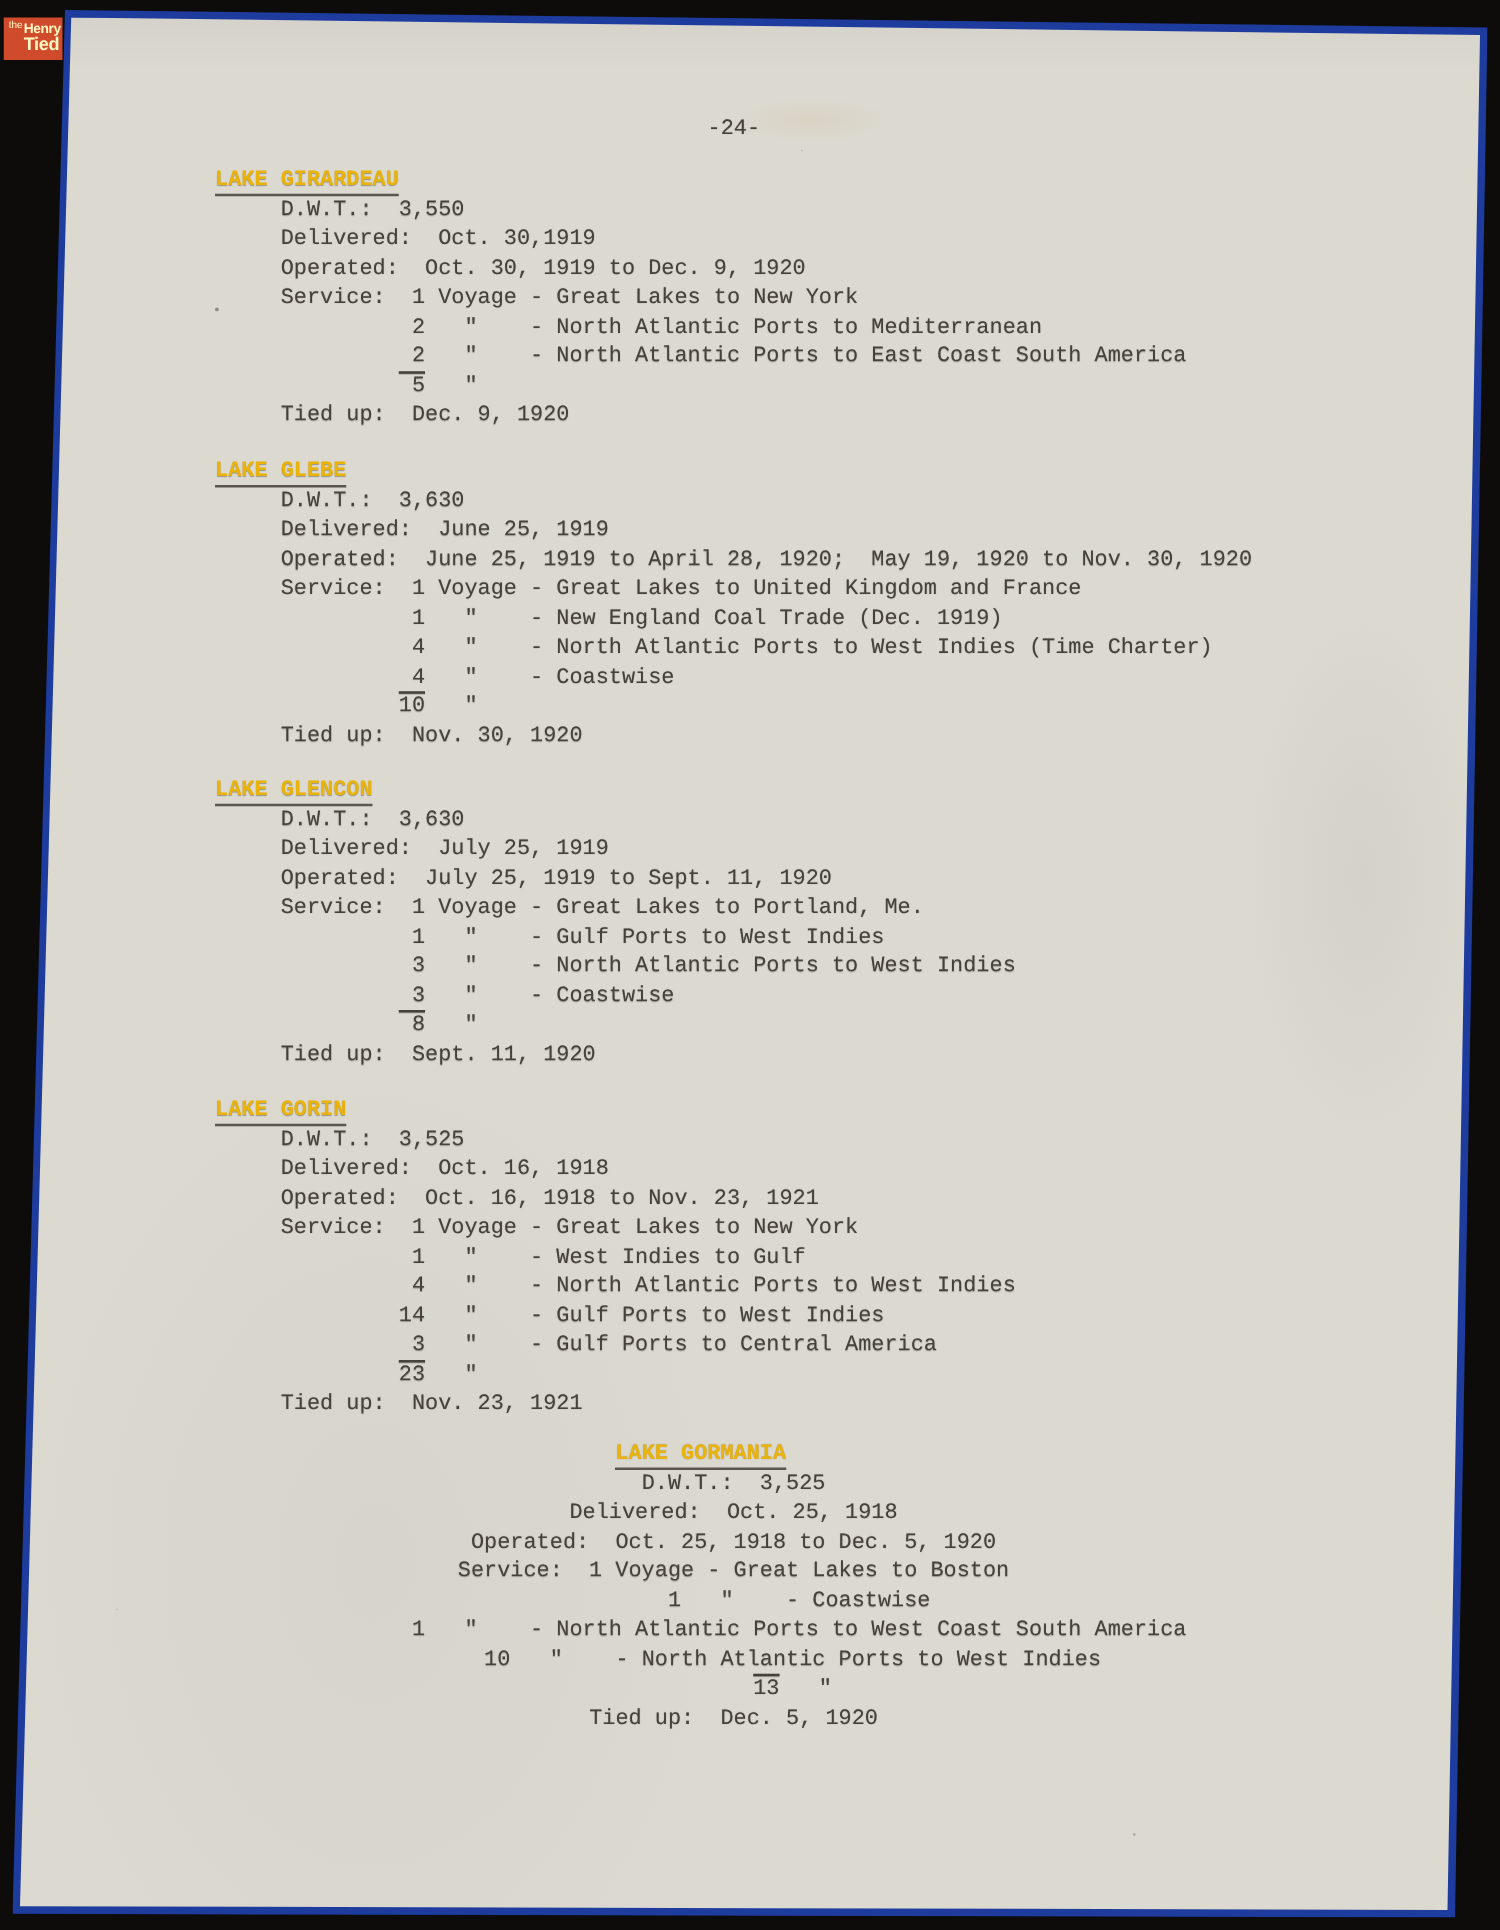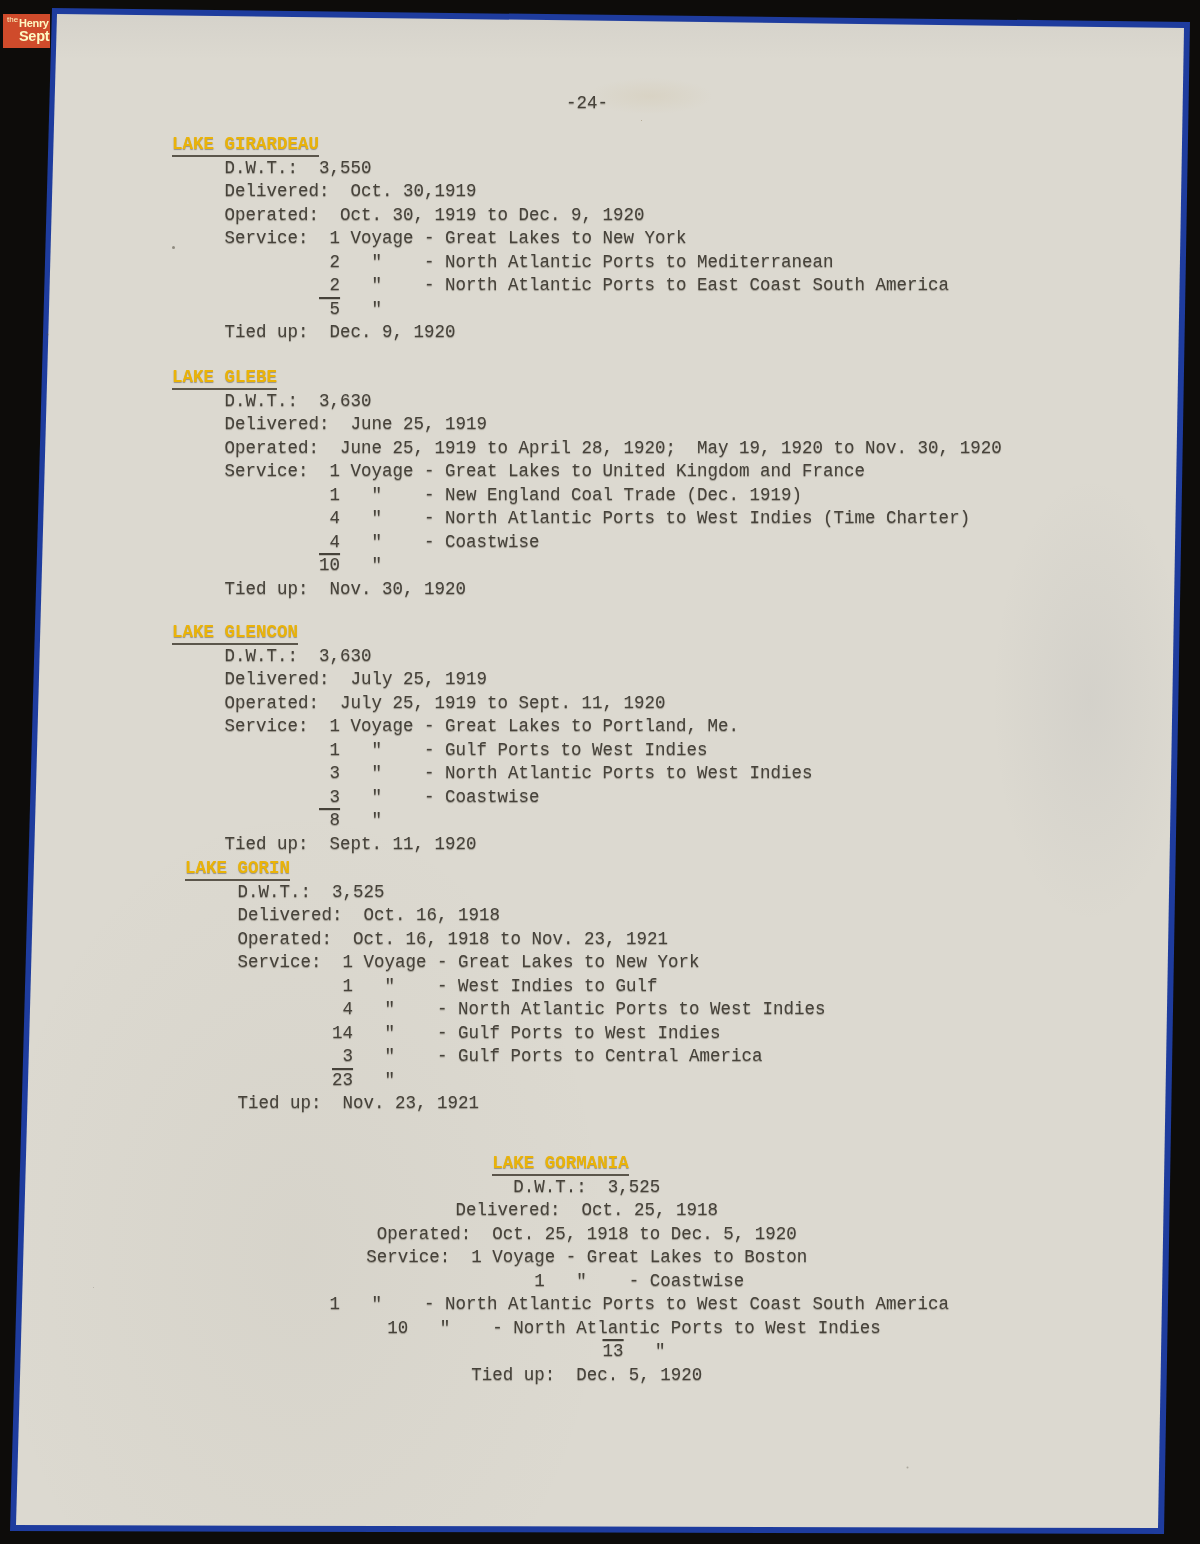--- a/index.html
+++ b/index.html
@@ -74,21 +74,21 @@
      D.W.T.:  3,630
      Delivered:  July 25, 1919
      Operated:  July 25, 1919 to Sept. 11, 1920
      Service:  1 Voyage - Great Lakes to Portland, Me.
                1   "    - Gulf Ports to West Indies
                3   "    - North Atlantic Ports to West Indies
                3   "    - Coastwise
               <span class="ov"> 8</span>   "
      Tied up:  Sept. 11, 1920</pre>
         </div>
-        <div class="ship-block" style="top: 857px; margin-left: 13px;">
+        <div class="ship-block" style="top: 877px;">
           <pre><span class="ship-name">LAKE GORIN</span>
      D.W.T.:  3,525
      Delivered:  Oct. 16, 1918
      Operated:  Oct. 16, 1918 to Nov. 23, 1921
      Service:  1 Voyage - Great Lakes to New York
                1   "    - West Indies to Gulf
                4   "    - North Atlantic Ports to West Indies
               14   "    - Gulf Ports to West Indies
                3   "    - Gulf Ports to Central America
               <span class="ov">23</span>   "
@@ -106,15 +106,15 @@
               <span class="ov">13</span>   "
      Tied up:  Dec. 5, 1920</pre>
         </div>
       </div>
     <div class="speck" style="left:172px;top:246px;"></div>
   </div>
 
   <div class="thf-logo">
     <span class="thf-the">the</span>
     <span class="thf-henry">Henry</span>
-    <span class="thf-ford">Sept</span>
+    <span class="thf-ford">Tied</span>
   </div>
 </div>
 
 </body></html>

